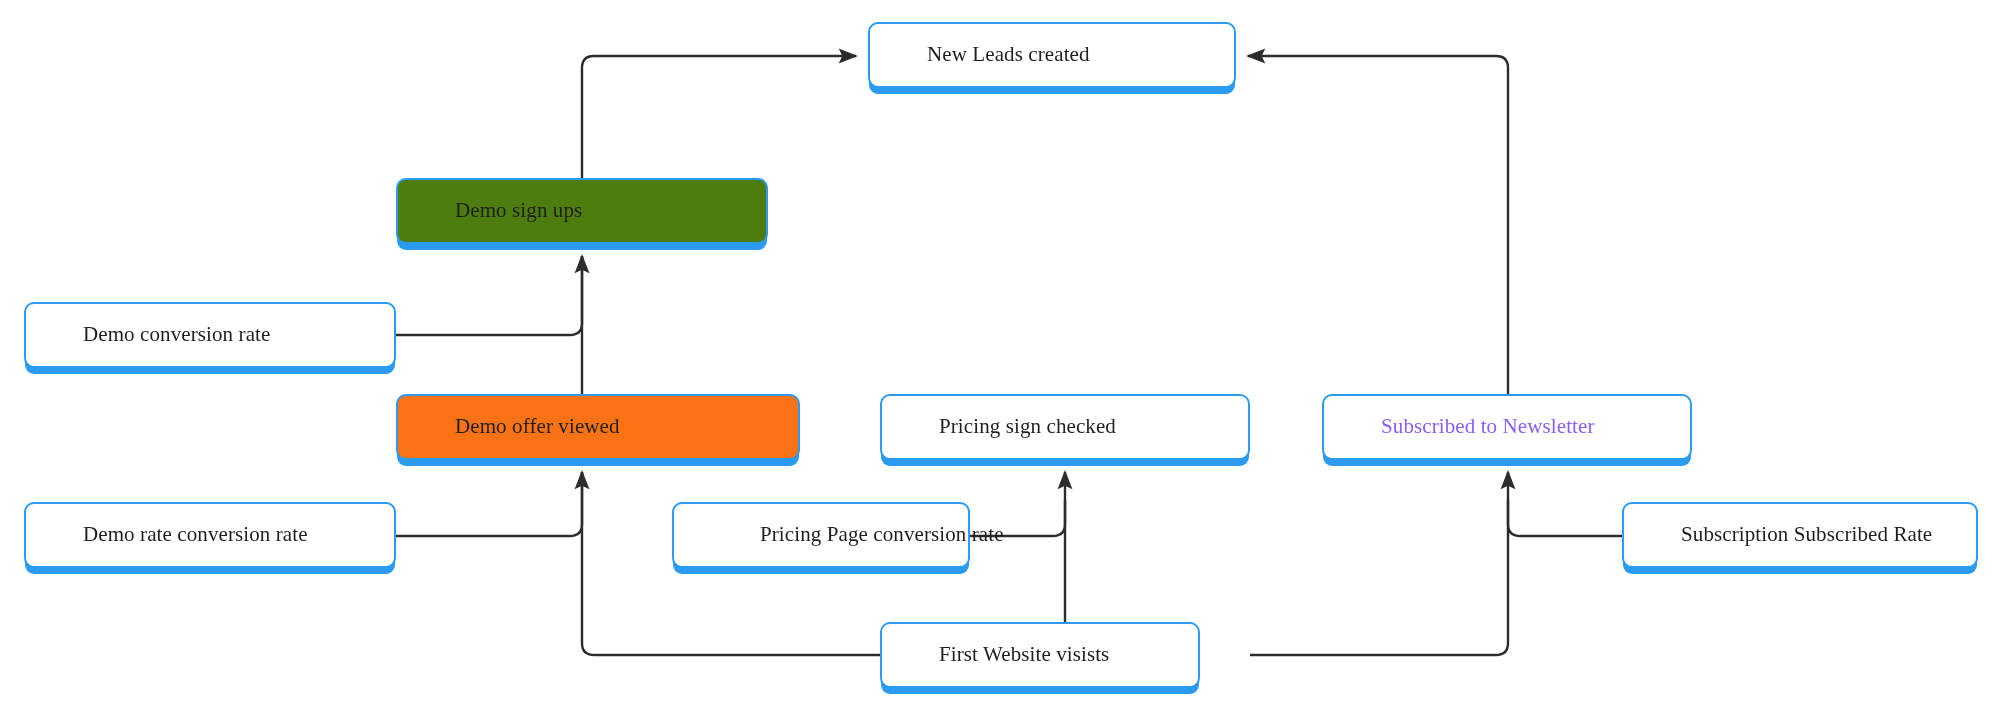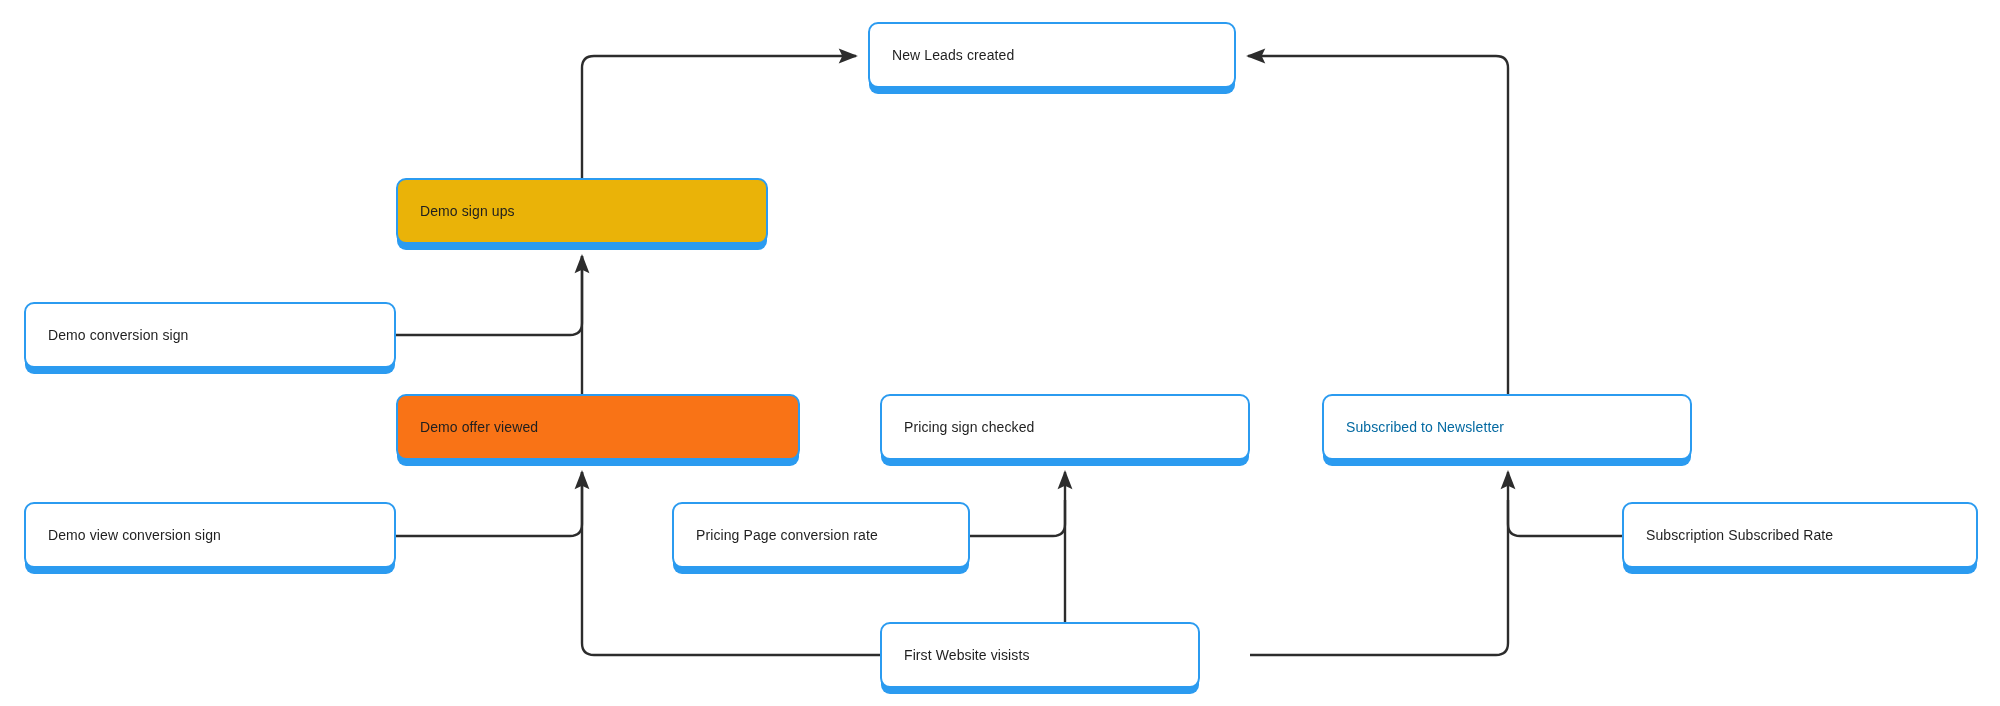--- a/index.html
+++ b/index.html
@@ -33,26 +33,27 @@
     border: 2px solid #2b9bf0;
     border-radius: 10px;
     display: flex;
     align-items: center;
     box-shadow: 0 7px 0 -1px #2b9bf0;
     z-index: 5;
   }
   .node-label {
     padding-left: 22px;
     padding-right: 16px;
-    font-size: 14px;
+    font-size: 21px;
     line-height: 1.2;
     color: #1f1f1f;
-    font-family: Liberation Sans, sans-serif;
+    font-family: Liberation Serif, serif;
     white-space: nowrap;
     letter-spacing: 0.1px;
+    margin-left: 35px;
   }
 </style>
 </head>
 <body>
 
 <div id="canvas">
 
   <svg id="edge-layer" viewBox="0 0 2000 706" width="2000" height="706" xmlns="http://www.w3.org/2000/svg">
     <defs>
       <marker id="arrowhead" markerWidth="9" markerHeight="9" refX="7.6" refY="3.6" orient="auto" markerUnits="strokeWidth">
@@ -70,39 +71,39 @@
         <path d="M 970 536 L 1053 536 Q 1065 536 1065 524 L 1065 500" fill="none" stroke="#2c2c2c" stroke-width="2.4" stroke-linecap="butt"></path>
         <path d="M 1250 655 L 1496 655 Q 1508 655 1508 643 L 1508 472" fill="none" stroke="#2c2c2c" stroke-width="2.4" stroke-linecap="butt" marker-end="url(#arrowhead)"></path>
         <path d="M 1622 536 L 1520 536 Q 1508 536 1508 524 L 1508 500" fill="none" stroke="#2c2c2c" stroke-width="2.4" stroke-linecap="butt"></path>
       </g>
   </svg>
 
   <div id="nodes">
       <div class="node" style="left: 868px; top: 22px; width: 368px; height: 66px; border-color: rgb(43, 155, 240); background: rgb(255, 255, 255); box-shadow: rgb(43, 155, 240) 0px 7px 0px -1px;">
         <span class="node-label" style="color: rgb(31, 31, 31);">New Leads created</span>
       </div>
-      <div class="node" style="left: 396px; top: 178px; width: 372px; height: 66px; border-color: rgb(43, 155, 240); background: #eab308; box-shadow: rgb(43, 155, 240) 0px 7px 0px -1px;">
+      <div class="node" style="left: 396px; top: 178px; width: 372px; height: 66px; border-color: rgb(43, 155, 240); background: #4d7c0f; box-shadow: rgb(43, 155, 240) 0px 7px 0px -1px;">
         <span class="node-label" style="color: rgb(31, 31, 31);">Demo sign ups</span>
       </div>
       <div class="node" style="left: 24px; top: 302px; width: 372px; height: 66px; border-color: rgb(43, 155, 240); background: rgb(255, 255, 255); box-shadow: rgb(43, 155, 240) 0px 7px 0px -1px;">
-        <span class="node-label" style="color: rgb(31, 31, 31);">Demo conversion sign</span>
+        <span class="node-label" style="color: rgb(31, 31, 31);">Demo conversion rate</span>
       </div>
       <div class="node" style="left: 396px; top: 394px; width: 404px; height: 66px; border-color: rgb(43, 155, 240); background: #f97316; box-shadow: rgb(43, 155, 240) 0px 7px 0px -1px;">
         <span class="node-label" style="color: rgb(31, 31, 31);">Demo offer viewed</span>
       </div>
       <div class="node" style="left: 880px; top: 394px; width: 370px; height: 66px; border-color: rgb(43, 155, 240); background: rgb(255, 255, 255); box-shadow: rgb(43, 155, 240) 0px 7px 0px -1px;">
         <span class="node-label" style="color: rgb(31, 31, 31);">Pricing sign checked</span>
       </div>
       <div class="node" style="left: 1322px; top: 394px; width: 370px; height: 66px; border-color: rgb(43, 155, 240); background: rgb(255, 255, 255); box-shadow: rgb(43, 155, 240) 0px 7px 0px -1px;">
-        <span class="node-label" style="color: #0369a1;">Subscribed to Newsletter</span>
+        <span class="node-label" style="color: #8b5cf6;">Subscribed to Newsletter</span>
       </div>
       <div class="node" style="left: 24px; top: 502px; width: 372px; height: 66px; border-color: rgb(43, 155, 240); background: rgb(255, 255, 255); box-shadow: rgb(43, 155, 240) 0px 7px 0px -1px;">
-        <span class="node-label" style="color: rgb(31, 31, 31);">Demo view conversion sign</span>
+        <span class="node-label" style="color: rgb(31, 31, 31);">Demo rate conversion rate</span>
       </div>
-      <div class="node" style="left: 672px; top: 502px; width: 298px; height: 66px; border-color: rgb(43, 155, 240); background: rgb(255, 255, 255); box-shadow: rgb(43, 155, 240) 0px 7px 0px -1px;">
+      <div class="node" style="left: 672px; top: 502px; width: 298px; height: 66px; border-color: rgb(43, 155, 240); background: rgb(255, 255, 255); box-shadow: rgb(43, 155, 240) 0px 7px 0px -1px; padding-left: 29px;">
         <span class="node-label" style="color: rgb(31, 31, 31);">Pricing Page conversion rate</span>
       </div>
       <div class="node" style="left: 1622px; top: 502px; width: 356px; height: 66px; border-color: rgb(43, 155, 240); background: rgb(255, 255, 255); box-shadow: rgb(43, 155, 240) 0px 7px 0px -1px;">
         <span class="node-label" style="color: rgb(31, 31, 31);">Subscription Subscribed Rate</span>
       </div>
       <div class="node" style="left: 880px; top: 622px; width: 320px; height: 66px; border-color: rgb(43, 155, 240); background: rgb(255, 255, 255); box-shadow: rgb(43, 155, 240) 0px 7px 0px -1px;">
         <span class="node-label" style="color: rgb(31, 31, 31);">First Website visists</span>
       </div>
     </div>
 

